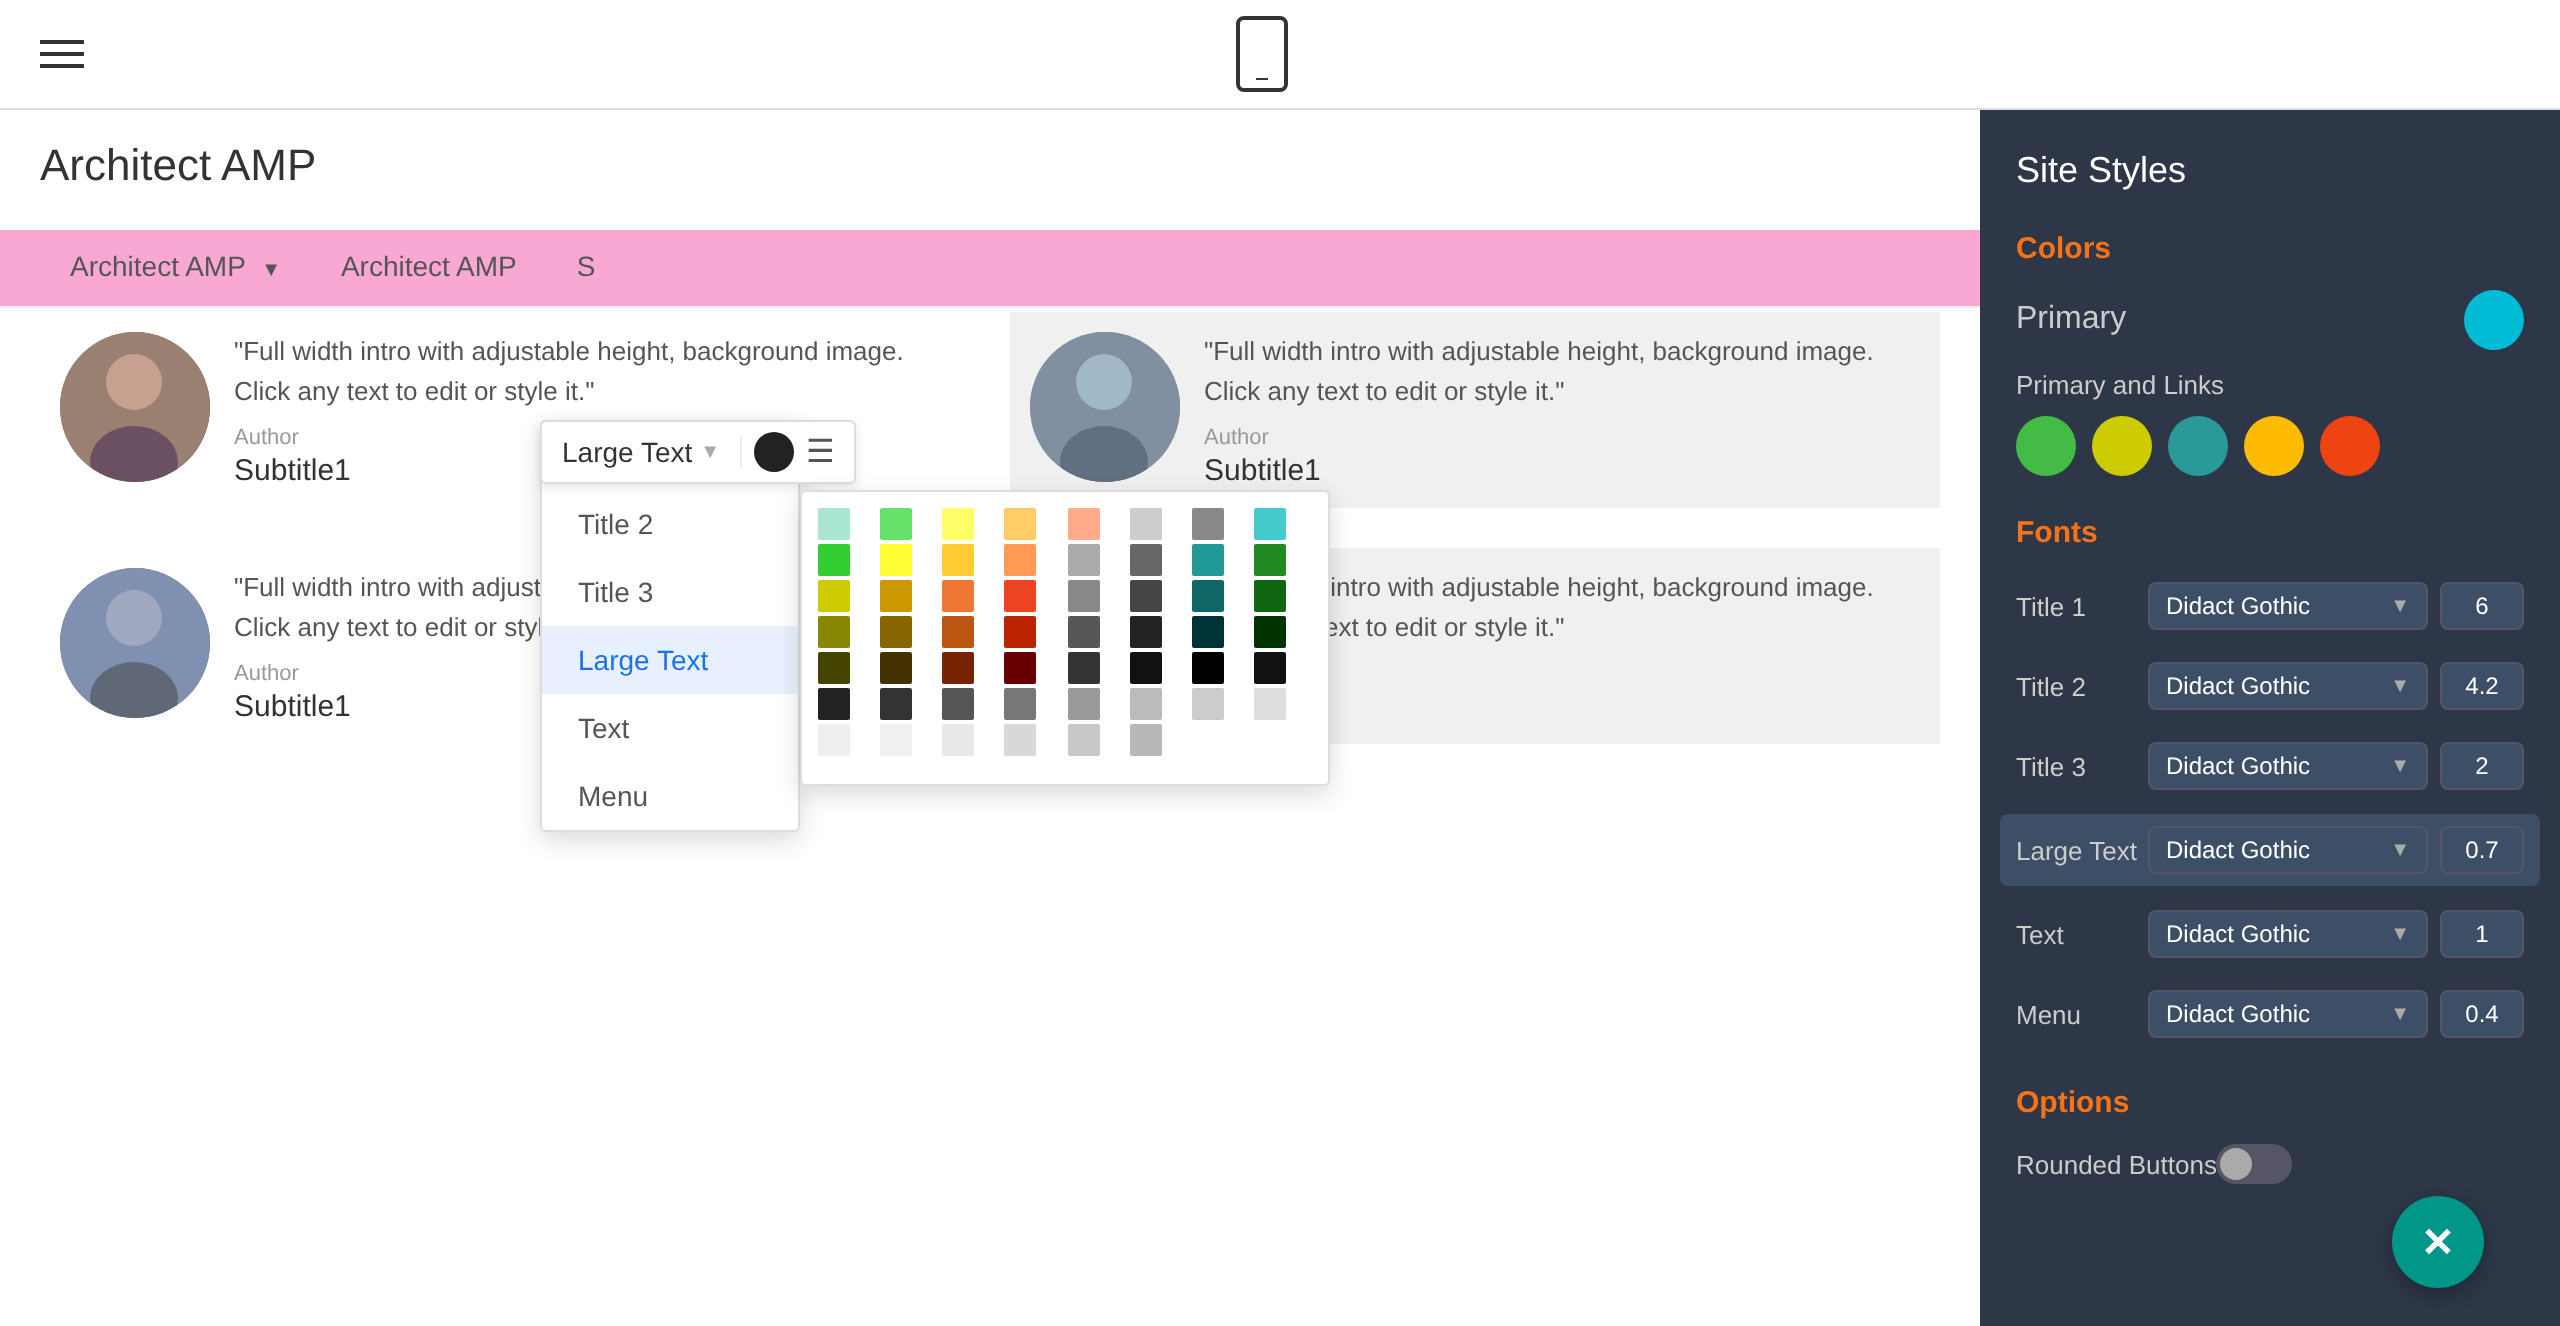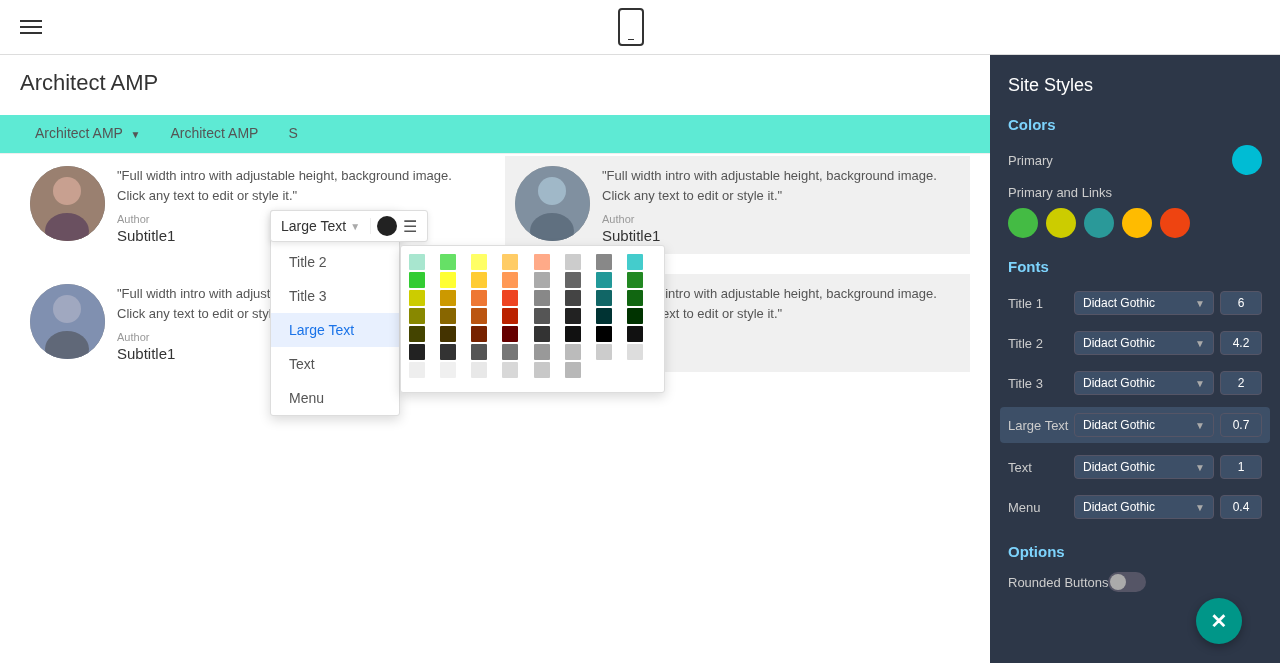--- a/index.html
+++ b/index.html
@@ -48,21 +48,21 @@
     .nav-tabs {
       display: flex;
       align-items: center;
       border-bottom: 1px solid #eee;
       margin-bottom: 20px;
       padding-bottom: 0;
       position: absolute;
       top: 60px;
       left: 0;
       right: 0;
-      background: #5eead4;
+      background: #f9a8d4;
       padding: 0 20px;
       z-index: 5;
     }
     .nav-tab {
       padding: 10px 15px;
       cursor: pointer;
       font-size: 14px;
       color: #555;
       border-bottom: 2px solid transparent;
       white-space: nowrap;
@@ -212,34 +212,34 @@
     .panel-title {
       font-size: 18px;
       font-weight: 400;
       color: #fff;
       margin-bottom: 20px;
     }
 
     .section-heading {
       font-size: 15px;
       font-weight: 600;
-      color: #7dd3fc;
+      color: #f97316;
       margin-bottom: 12px;
       margin-top: 20px;
     }
     .section-heading:first-of-type { margin-top: 0; }
 
     
     .primary-row {
       display: flex;
       align-items: center;
       justify-content: space-between;
       margin-bottom: 10px;
     }
-    .primary-label { font-size: 13px; color: #ccc; }
+    .primary-label { font-size: 16px; color: #ccc; }
     .primary-swatch {
       width: 30px; height: 30px;
       border-radius: 50%;
       background: #00bcd4;
     }
 
     .btn-links-label { font-size: 13px; color: #ccc; margin-bottom: 8px; }
     .color-swatches-row {
       display: flex;
       gap: 8px;

